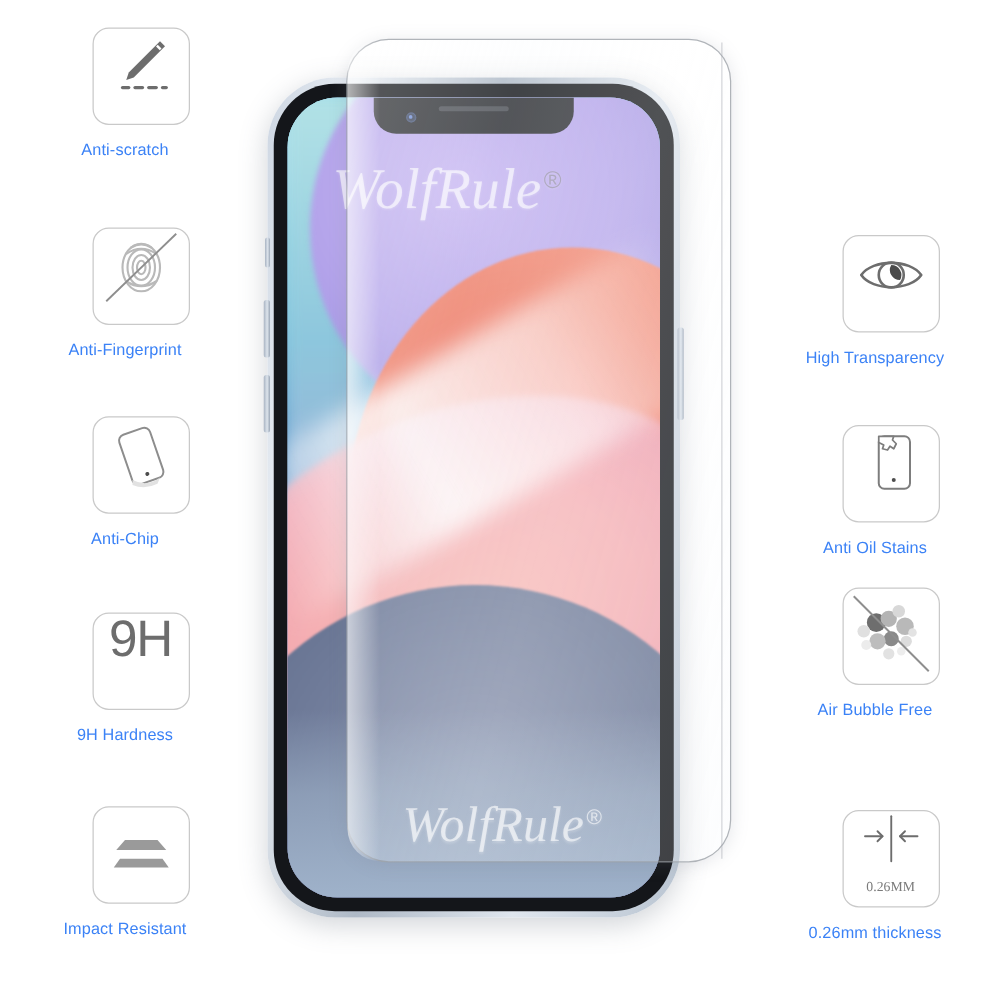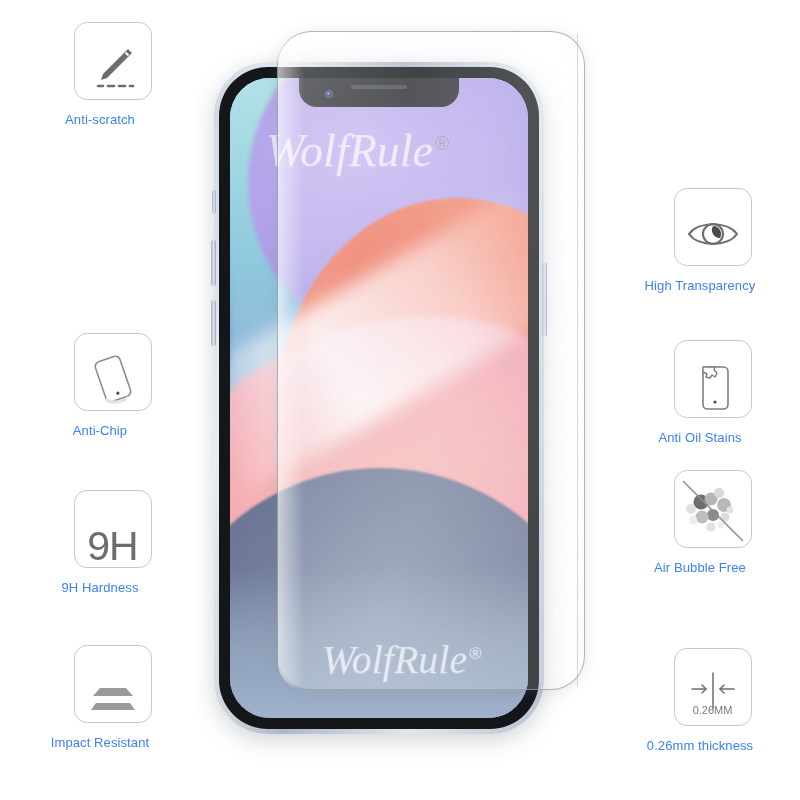--- a/index.html
+++ b/index.html
@@ -32,21 +32,21 @@
     flex-direction:column;
     align-items:center;
   }
   .icon-box{
     width:78px;
     height:78px;
     border:1.3px solid #c9c9c9;
     border-radius:13px;
     background:#fff;
     display:flex;
-    align-items:flex-end;
+    align-items:flex-start;
     justify-content:center;
     overflow:hidden;
     margin-left:25px;
   }
   .feat-label{
     margin-top:12px;
     font-size:13px;
     color:#3b82f6;
     white-space:nowrap;
     letter-spacing:.1px;
@@ -58,20 +58,21 @@
     line-height:1;
     letter-spacing:-1px;
   }
   .thick-num{
     font-size:11px;
     color:#7b7b7b;
     position:absolute;
     bottom:9px;
     left:0; right:0;
     text-align:center;
+    font-family:Liberation Serif, serif;
   }
 
   
   #phone-stage{
     position:absolute;
     left:0; top:0;
     width:800px; height:800px;
     z-index:10;
   }
   .phone{
@@ -324,20 +325,37 @@
               <path d="M25 47 h6"></path>
               <path d="M36 47 h6"></path>
               <path d="M47 47 h3"></path>
           </g>
         </g>
       </svg>
     </div>
     <div class="feat-label">Anti-scratch</div>
   </div>
 
+  <div class="feature" style="left:0; top:182px;">
+    <div class="icon-box">
+      <svg width="64" height="64" viewBox="0 0 64 64">
+        <g fill="none" stroke="#b9b9b9" stroke-width="1.7" stroke-linecap="round">
+          <ellipse cx="32" cy="31" rx="15" ry="19"></ellipse>
+          <ellipse cx="32" cy="31" rx="11" ry="14.5"></ellipse>
+          <ellipse cx="32" cy="31" rx="7" ry="10"></ellipse>
+          <ellipse cx="32" cy="31" rx="3.4" ry="5.4"></ellipse>
+          <path d="M20 20 q12 -8 24 0"></path>
+          <path d="M20 42 q12 8 24 0"></path>
+          <path d="M24 15 q8 -5 16 0"></path>
+        </g>
+        <path d="M4 58 L60 4" stroke="#8e8e8e" stroke-width="1.5" fill="none"></path>
+      </svg>
+    </div>
+    <div class="feat-label">Anti-Fingerprint</div>
+  </div>
 
   <div class="feature" style="left:0; top:333px;">
     <div class="icon-box">
       <svg width="62" height="62" viewBox="0 0 62 62">
         <g transform="rotate(-19 31 31)">
           <rect x="18" y="10" width="26" height="42" rx="5" fill="#fff" stroke="#8d8d8d" stroke-width="1.6"></rect>
           <circle cx="31" cy="46" r="1.6" fill="#4d4d4d"></circle>
         </g>
         <path d="M24 50 q12 6 22 -2 l-2 5 q-10 5 -20 1 z" fill="#e2e2e2"></path>
       </svg>

